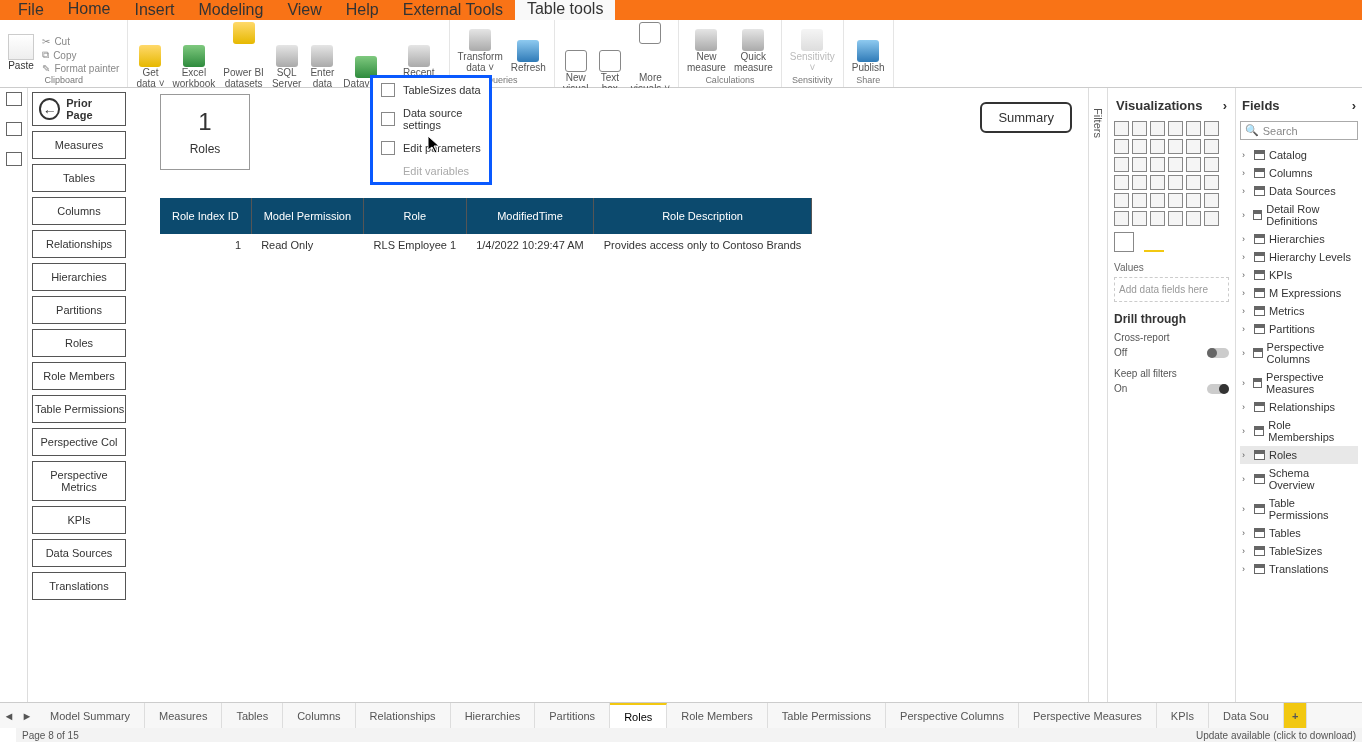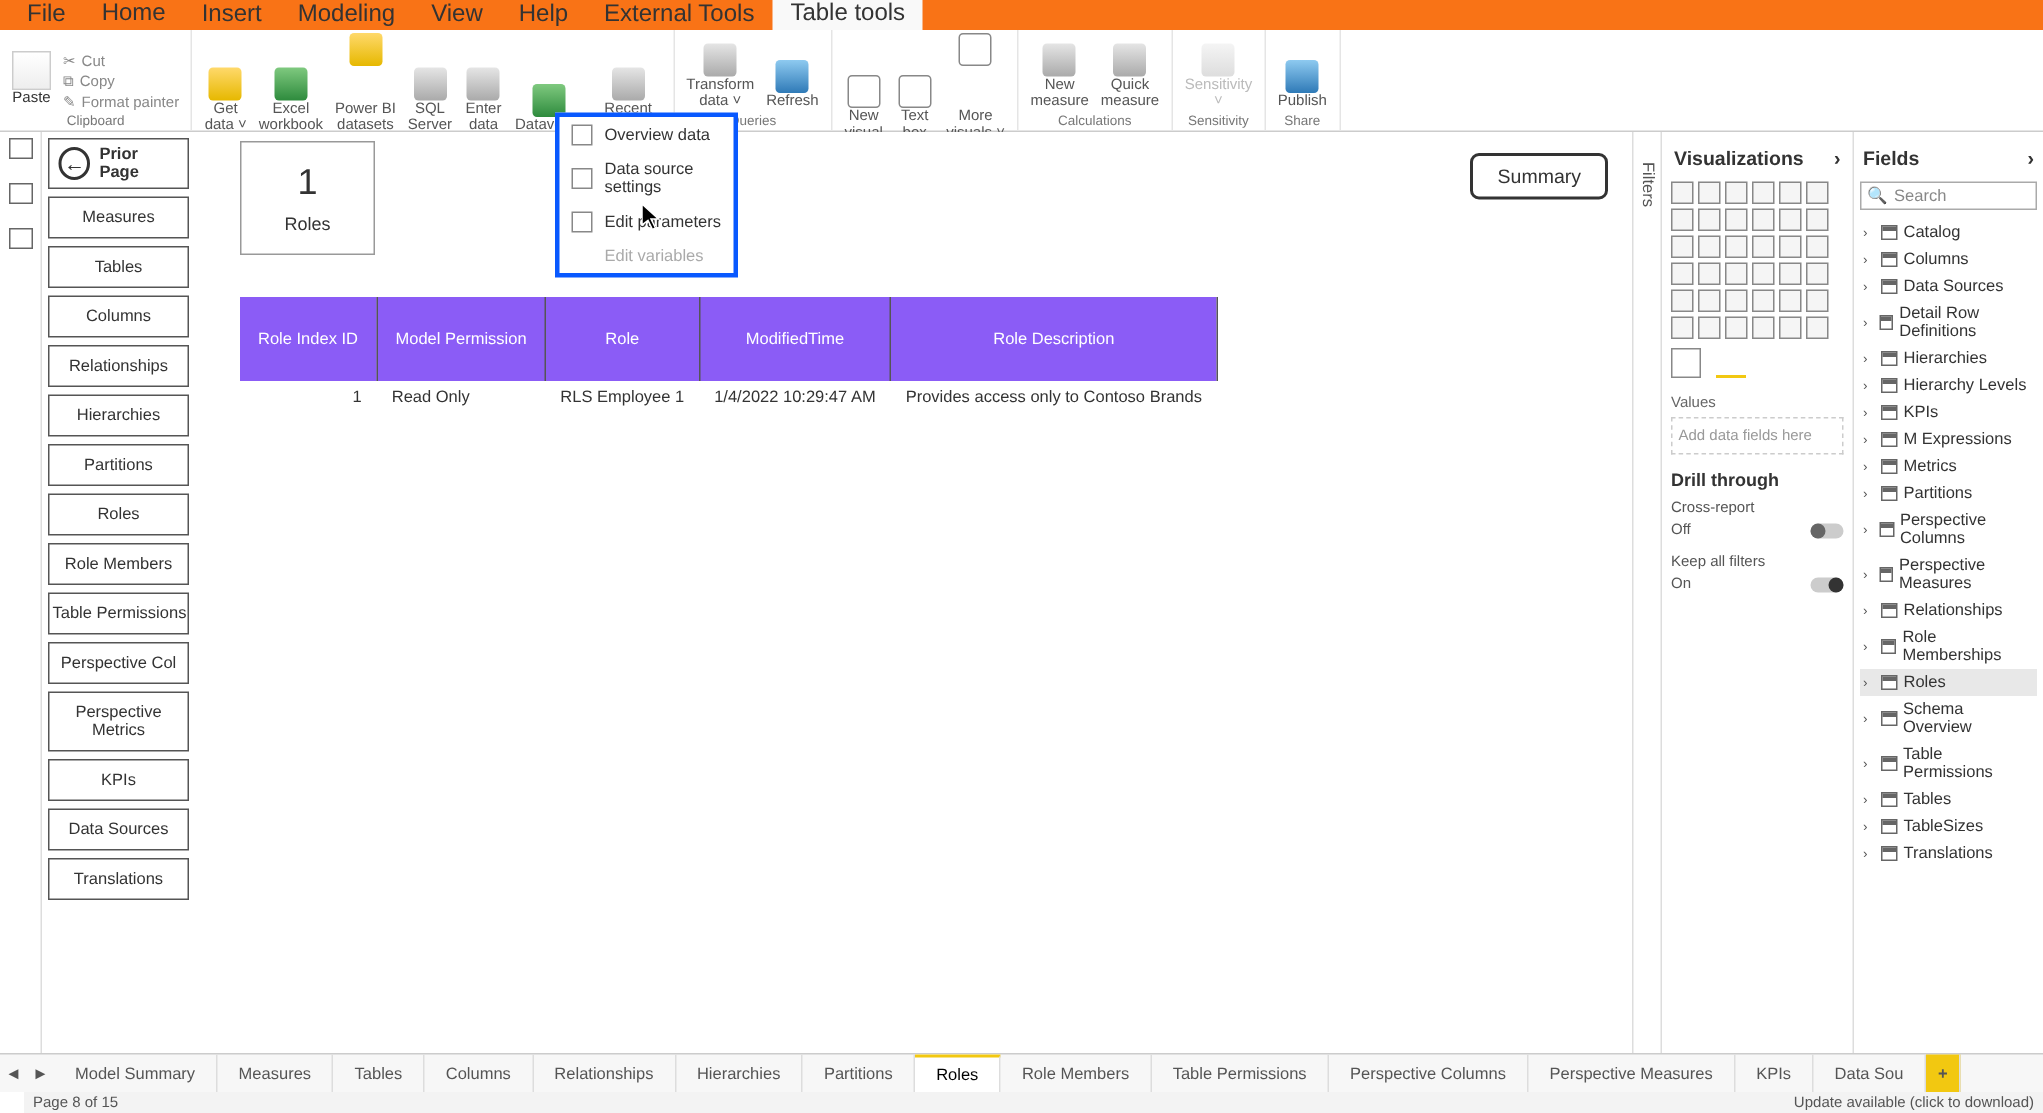--- a/index.html
+++ b/index.html
@@ -43,21 +43,21 @@
 .nav-prior { border:1.5px solid #555; font-size:11px; font-weight:bold; background:#fff; display:flex; align-items:center; gap:6px; padding:4px 6px; cursor:pointer; }
 .nav-prior .arrow-circ{width:22px;height:22px;border:2px solid #333;border-radius:50%;display:flex;align-items:center;justify-content:center;font-size:14px;}
 
 .canvas { flex:1; position:relative; background:#fff; }
 .roles-card { position:absolute; left:30px; top:6px; width:90px; height:76px; border:1px solid #999; display:flex; flex-direction:column; align-items:center; justify-content:center; }
 .roles-card .num{font-size:24px;}
 .roles-card .lbl{font-size:12px;margin-top:6px;}
 .summary-btn{position:absolute; right:16px; top:14px; border:2px solid #333; border-radius:6px; padding:6px 16px; font-size:13px; cursor:pointer;}
 
 .data-table { position:absolute; left:30px; top:110px; font-size:11px; border-collapse:collapse; }
-.data-table th { background:#8b5cf6; color:#fff; font-weight:normal; padding:22px 12px; border-right:1px solid #555; }
+.data-table th { background:#0c4a6e; color:#fff; font-weight:normal; padding:12px 12px; border-right:1px solid #555; }
 .data-table td { padding:5px 10px; color:#333; }
 .data-table td.idx{text-align:right;}
 
 
 .filters-tab { width:20px; border-left:1px solid #ddd; border-right:1px solid #ddd; display:flex; align-items:flex-start; justify-content:center; padding-top:20px; cursor:pointer; }
 .filters-tab span{writing-mode:vertical-rl; font-size:11px; color:#555;}
 .viz-pane { width:128px; border-right:1px solid #ddd; padding:4px 6px; font-size:11px; overflow:hidden;}
 .pane-hdr { display:flex; align-items:center; justify-content:space-between; font-weight:600; font-size:13px; padding:6px 2px; }
 .viz-grid { display:flex; flex-wrap:wrap; gap:3px; padding:2px 0; }
 .viz-ico { width:15px; height:15px; border:1px solid #888; background:#f5f5f5; cursor:pointer; }
@@ -240,21 +240,21 @@
           <span>Publish</span>
         </div>
     </div>
     <div class="ribbon-group-label">Share</div>
   </div>
 </div>
 
 <div class="dropdown">
   <div class="dropdown-item">
       <div class="di-ico"></div>
-      <span>Overview data</span>
+      <span>TableSizes data</span>
     </div>
   <div class="dropdown-item">
       <div class="di-ico"></div>
       <span>Data source settings</span>
     </div>
   <div class="dropdown-item">
       <div class="di-ico"></div>
       <span>Edit parameters</span>
     </div>
   <div class="dropdown-item disabled">

